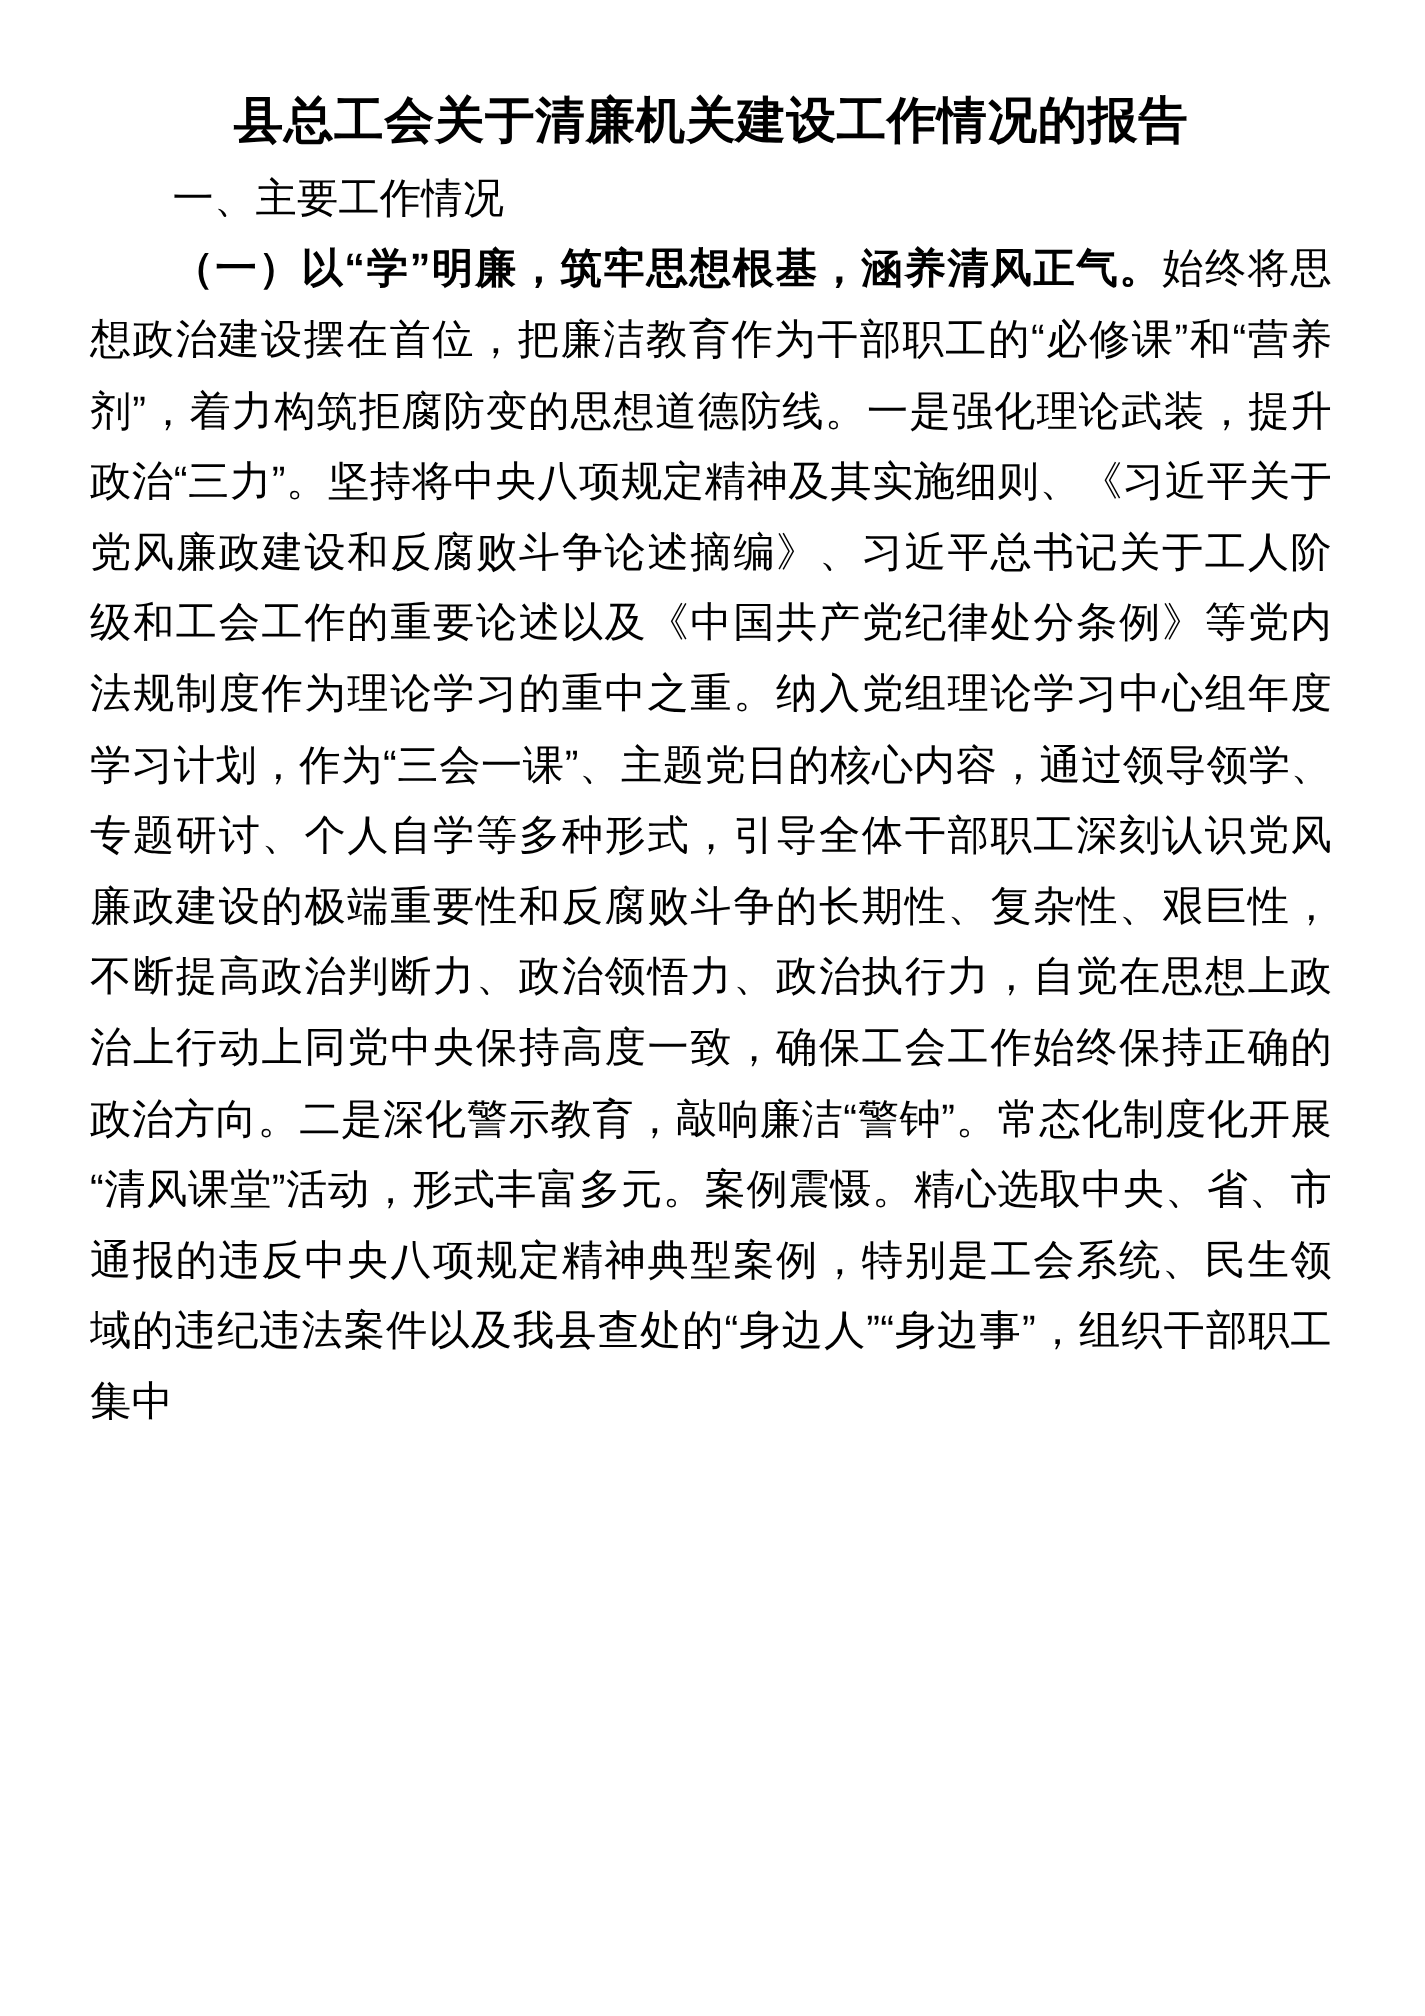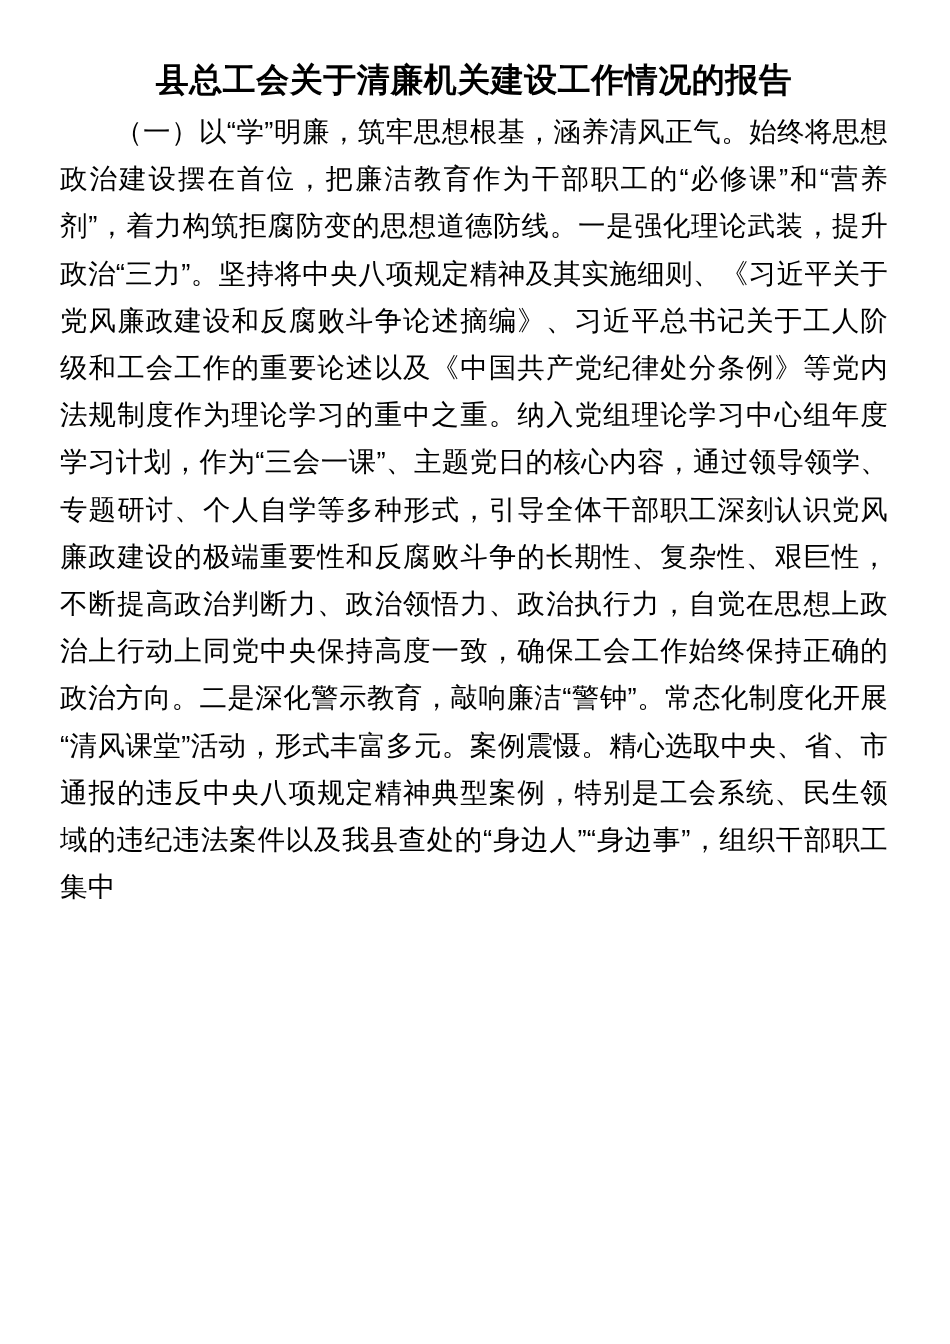--- a/index.html
+++ b/index.html
@@ -45,37 +45,38 @@
     text-justify: inter-ideograph;
     text-align-last: left;
     margin: 0;
     letter-spacing: 0.15px;
     word-break: break-all;
   }
   .para.indent {
     text-indent: 2em;
   }
   .para .bold-run {
-    font-weight: normal;
+    font-weight: bold;
     letter-spacing: 0.3px;
   }
   .heading-line {
     font-size: 27.5px;
     line-height: 47.2px;
     margin: 0;
     text-indent: 2em;
     letter-spacing: 0.15px;
   }
 </style>
 </head>
 <body>
 
 <div class="page">
   <div class="content">
 
     <h1 class="doc-title">县总工会关于清廉机关建设工作情况的报告</h1>
 
 
+    <p class="heading-line">一、主要工作情况</p>
 
     <p class="para indent"><span class="bold-run">（一）以“学”明廉，筑牢思想根基，涵养清风正气。</span><span>始终将思想政治建设摆在首位，把廉洁教育作为干部职工的“必修课”和“营养剂”，着力构筑拒腐防变的思想道德防线。一是强化理论武装，提升政治“三力”。坚持将中央八项规定精神及其实施细则、《习近平关于党风廉政建设和反腐败斗争论述摘编》、习近平总书记关于工人阶级和工会工作的重要论述以及《中国共产党纪律处分条例》等党内法规制度作为理论学习的重中之重。纳入党组理论学习中心组年度学习计划，作为“三会一课”、主题党日的核心内容，通过领导领学、专题研讨、个人自学等多种形式，引导全体干部职工深刻认识党风廉政建设的极端重要性和反腐败斗争的长期性、复杂性、艰巨性，不断提高政治判断力、政治领悟力、政治执行力，自觉在思想上政治上行动上同党中央保持高度一致，确保工会工作始终保持正确的政治方向。二是深化警示教育，敲响廉洁“警钟”。常态化制度化开展“清风课堂”活动，形式丰富多元。案例震慑。精心选取中央、省、市通报的违反中央八项规定精神典型案例，特别是工会系统、民生领域的违纪违法案件以及我县查处的“身边人”“身边事”，组织干部职工集中</span></p>
 
   </div>
 </div>
 
 </body></html>

